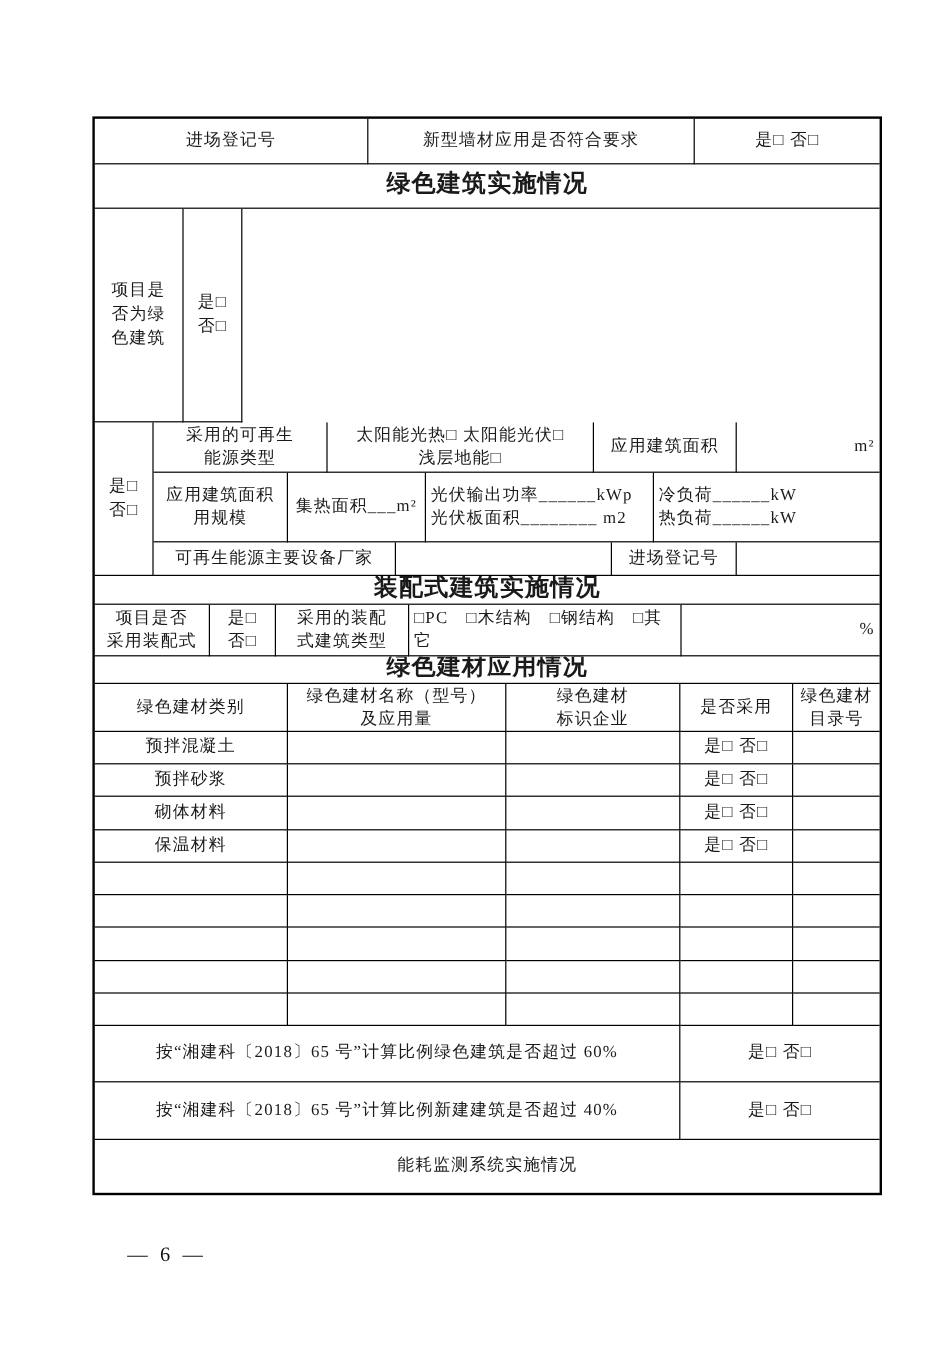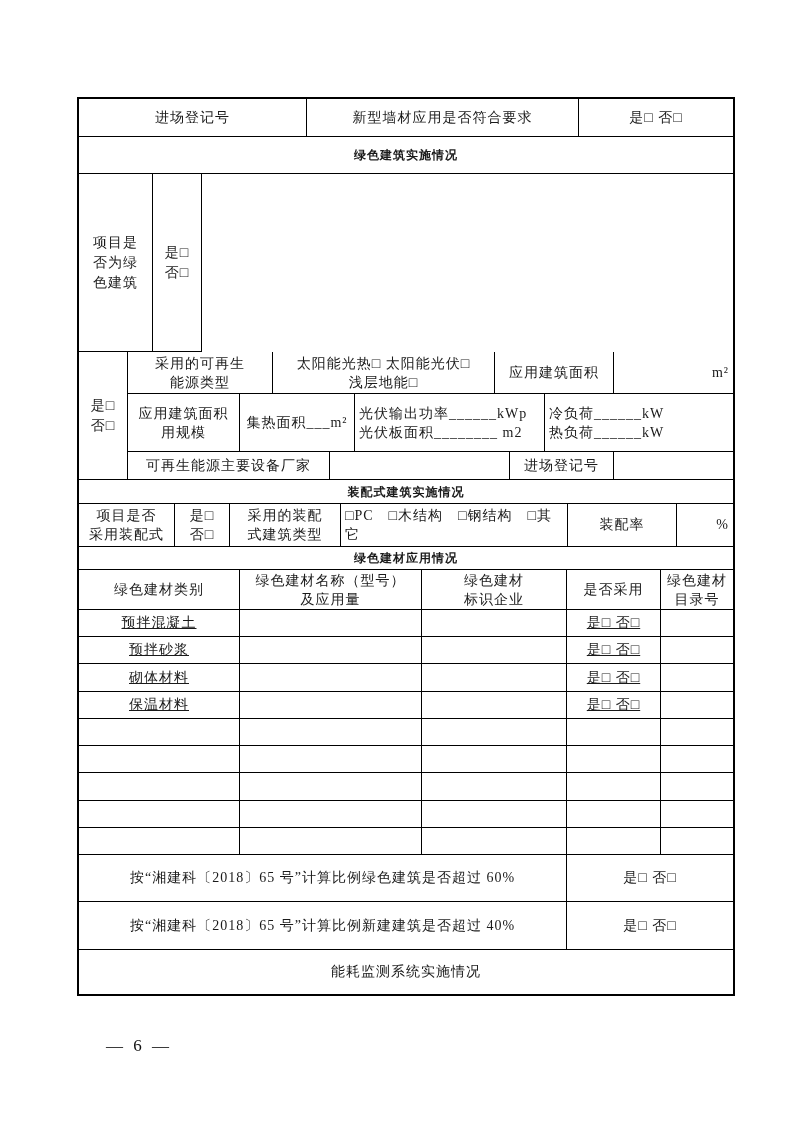--- a/index.html
+++ b/index.html
@@ -15,27 +15,27 @@
   .row{display:flex;width:100%;box-sizing:border-box;}
   .col{display:flex;flex-direction:column;box-sizing:border-box;}
   .cell{
     box-sizing:border-box;border-right:1px solid #000;border-bottom:1px solid #000;
     display:flex;align-items:center;justify-content:center;text-align:center;
     white-space:pre-line;padding:1px 4px;line-height:20px;letter-spacing:1px;
     overflow:hidden;
   }
   .lb{border-right:none;}   
   .nb{border-bottom:none;}  
-  .bold{font-weight:bold;font-size:12px;}
+  .bold{font-weight:bold;font-size:20px;font-family:Liberation Mono, monospace;}
   .left{justify-content:flex-start;text-align:left;}
   .right{justify-content:flex-end;text-align:center;}
   .tight{line-height:19px;}
   .mrows{display:flex;flex-direction:column;height:245px;}
   .mrow{flex:1;}
-  .mrow .cell{height:100%;text-decoration:underline;}
+  .mrow .cell{height:100%;}
   .footer{
     position:absolute;left:106px;top:1036px;font-size:17px;
     letter-spacing:3px;color:#111;
   }
 </style>
 </head>
 <body>
 
 <div class="form-table">
 
@@ -92,21 +92,20 @@
   </div>
 
   <div class="row" style="height:43px">
     <div class="cell tight" style="width:96px">项目是否
 采用装配式</div>
     <div class="cell tight" style="width:55px">是□
 否□</div>
     <div class="cell tight" style="width:111px">采用的装配
 式建筑类型</div>
     <div class="cell left tight" style="width:227px">□PC　□木结构　□钢结构　□其它</div>
-    <div class="cell" style="width:109px">装配率</div>
     <div class="cell lb right" style="flex:1">%</div>
   </div>
 
   <div class="row" style="height:23px">
     <div class="cell lb bold" style="flex:1">绿色建材应用情况</div>
   </div>
 
   <div class="row" style="height:40px">
     <div class="cell tight" style="width:161px">绿色建材类别</div>
     <div class="cell tight" style="width:182px">绿色建材名称（型号）

